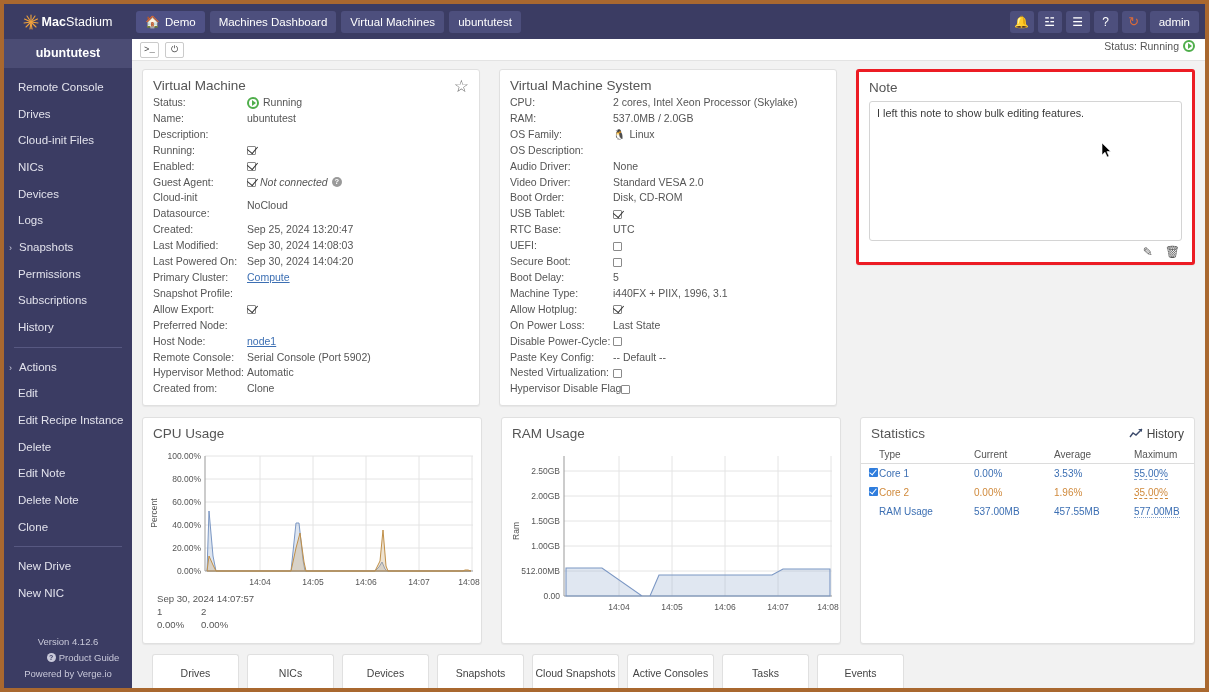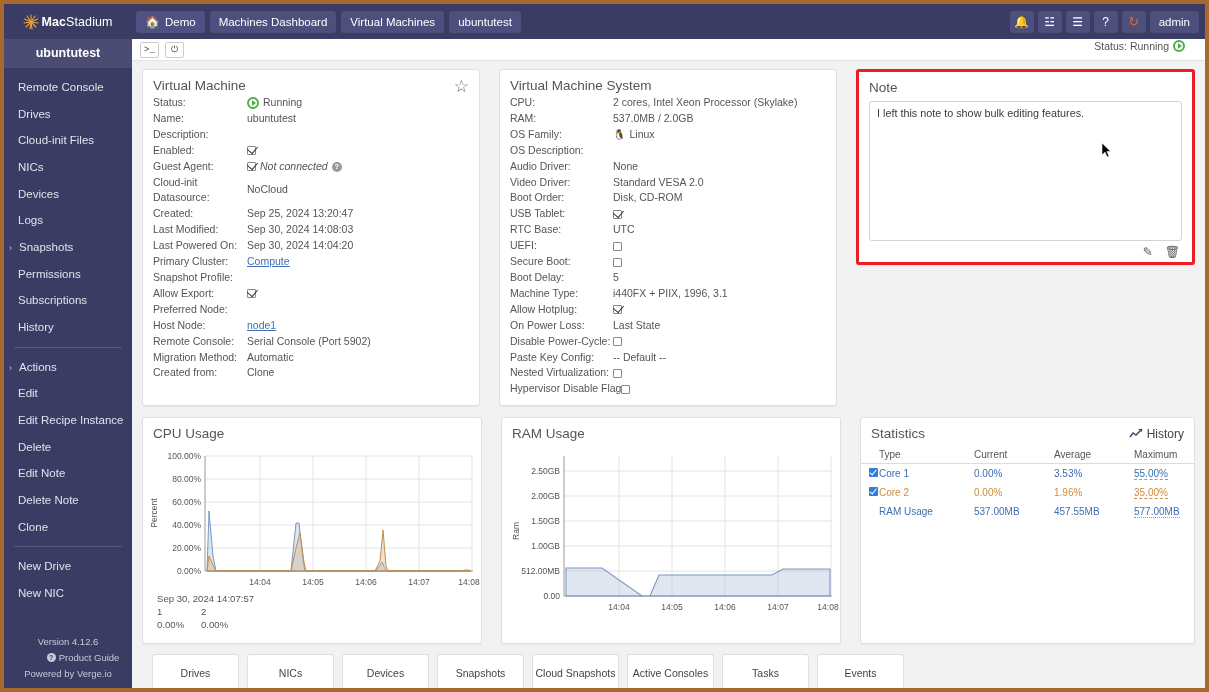--- a/index.html
+++ b/index.html
@@ -69,21 +69,21 @@
   .toolbar {
     height:22px; background:#fff; border-bottom:1px solid #e3e3e3;
     display:flex; align-items:center; padding:0 8px; gap:6px; position:relative;
   }
   .tb-btn {
     width:19px; height:16px; border:1px solid #cbcbcb; background:#fff; border-radius:2px;
     font-size:9px; color:#444; display:flex; align-items:center; justify-content:center;
     cursor:pointer; padding:0; font-family:"Liberation Mono", monospace;
   }
   .statusline {
-    position:absolute; right:20px; top:1px; font-size:10.5px; color:#555;
+    position:absolute; right:10px; top:1px; font-size:10.5px; color:#555;
     display:flex; align-items:center; gap:4px;
   }
 
   .play {
     width:12px; height:12px; border-radius:50%;
     background:#fff; border:2px solid #4fae4b; display:inline-flex;
     align-items:center; justify-content:center; flex:0 0 auto;
   }
   .play::after {
     content:""; width:0;height:0;border-left:4px solid #4fae4b;
@@ -280,20 +280,26 @@
               </div>
             <div class="dl-row">
                 <div class="dl-k">Name:</div>
                 <div class="dl-v">ubuntutest</div>
               </div>
             <div class="dl-row">
                 <div class="dl-k">Description:</div>
                 <div class="dl-v"></div>
               </div>
             <div class="dl-row">
+                <div class="dl-k">Running:</div>
+                <div class="dl-v">
+                  <span class="chk on"></span>
+                </div>
+              </div>
+            <div class="dl-row">
                 <div class="dl-k">Enabled:</div>
                 <div class="dl-v">
                   <span class="chk on"></span>
                 </div>
               </div>
             <div class="dl-row">
                 <div class="dl-k">Guest Agent:</div>
                 <div class="dl-v">
                   <span class="chk on"></span>
                   <span class="italic">Not connected</span>
@@ -340,21 +346,21 @@
                 <div class="dl-k">Host Node:</div>
                 <div class="dl-v">
                   <a class="link">node1</a>
                 </div>
               </div>
             <div class="dl-row">
                 <div class="dl-k">Remote Console:</div>
                 <div class="dl-v">Serial Console (Port 5902)</div>
               </div>
             <div class="dl-row">
-                <div class="dl-k">Migration Method:</div>
+                <div class="dl-k">Hypervisor Method:</div>
                 <div class="dl-v">Automatic</div>
               </div>
             <div class="dl-row">
                 <div class="dl-k">Created from:</div>
                 <div class="dl-v">Clone</div>
               </div>
           </div>
         </div>
 
         <div class="card vms" style="width:340px;height:337px;">

